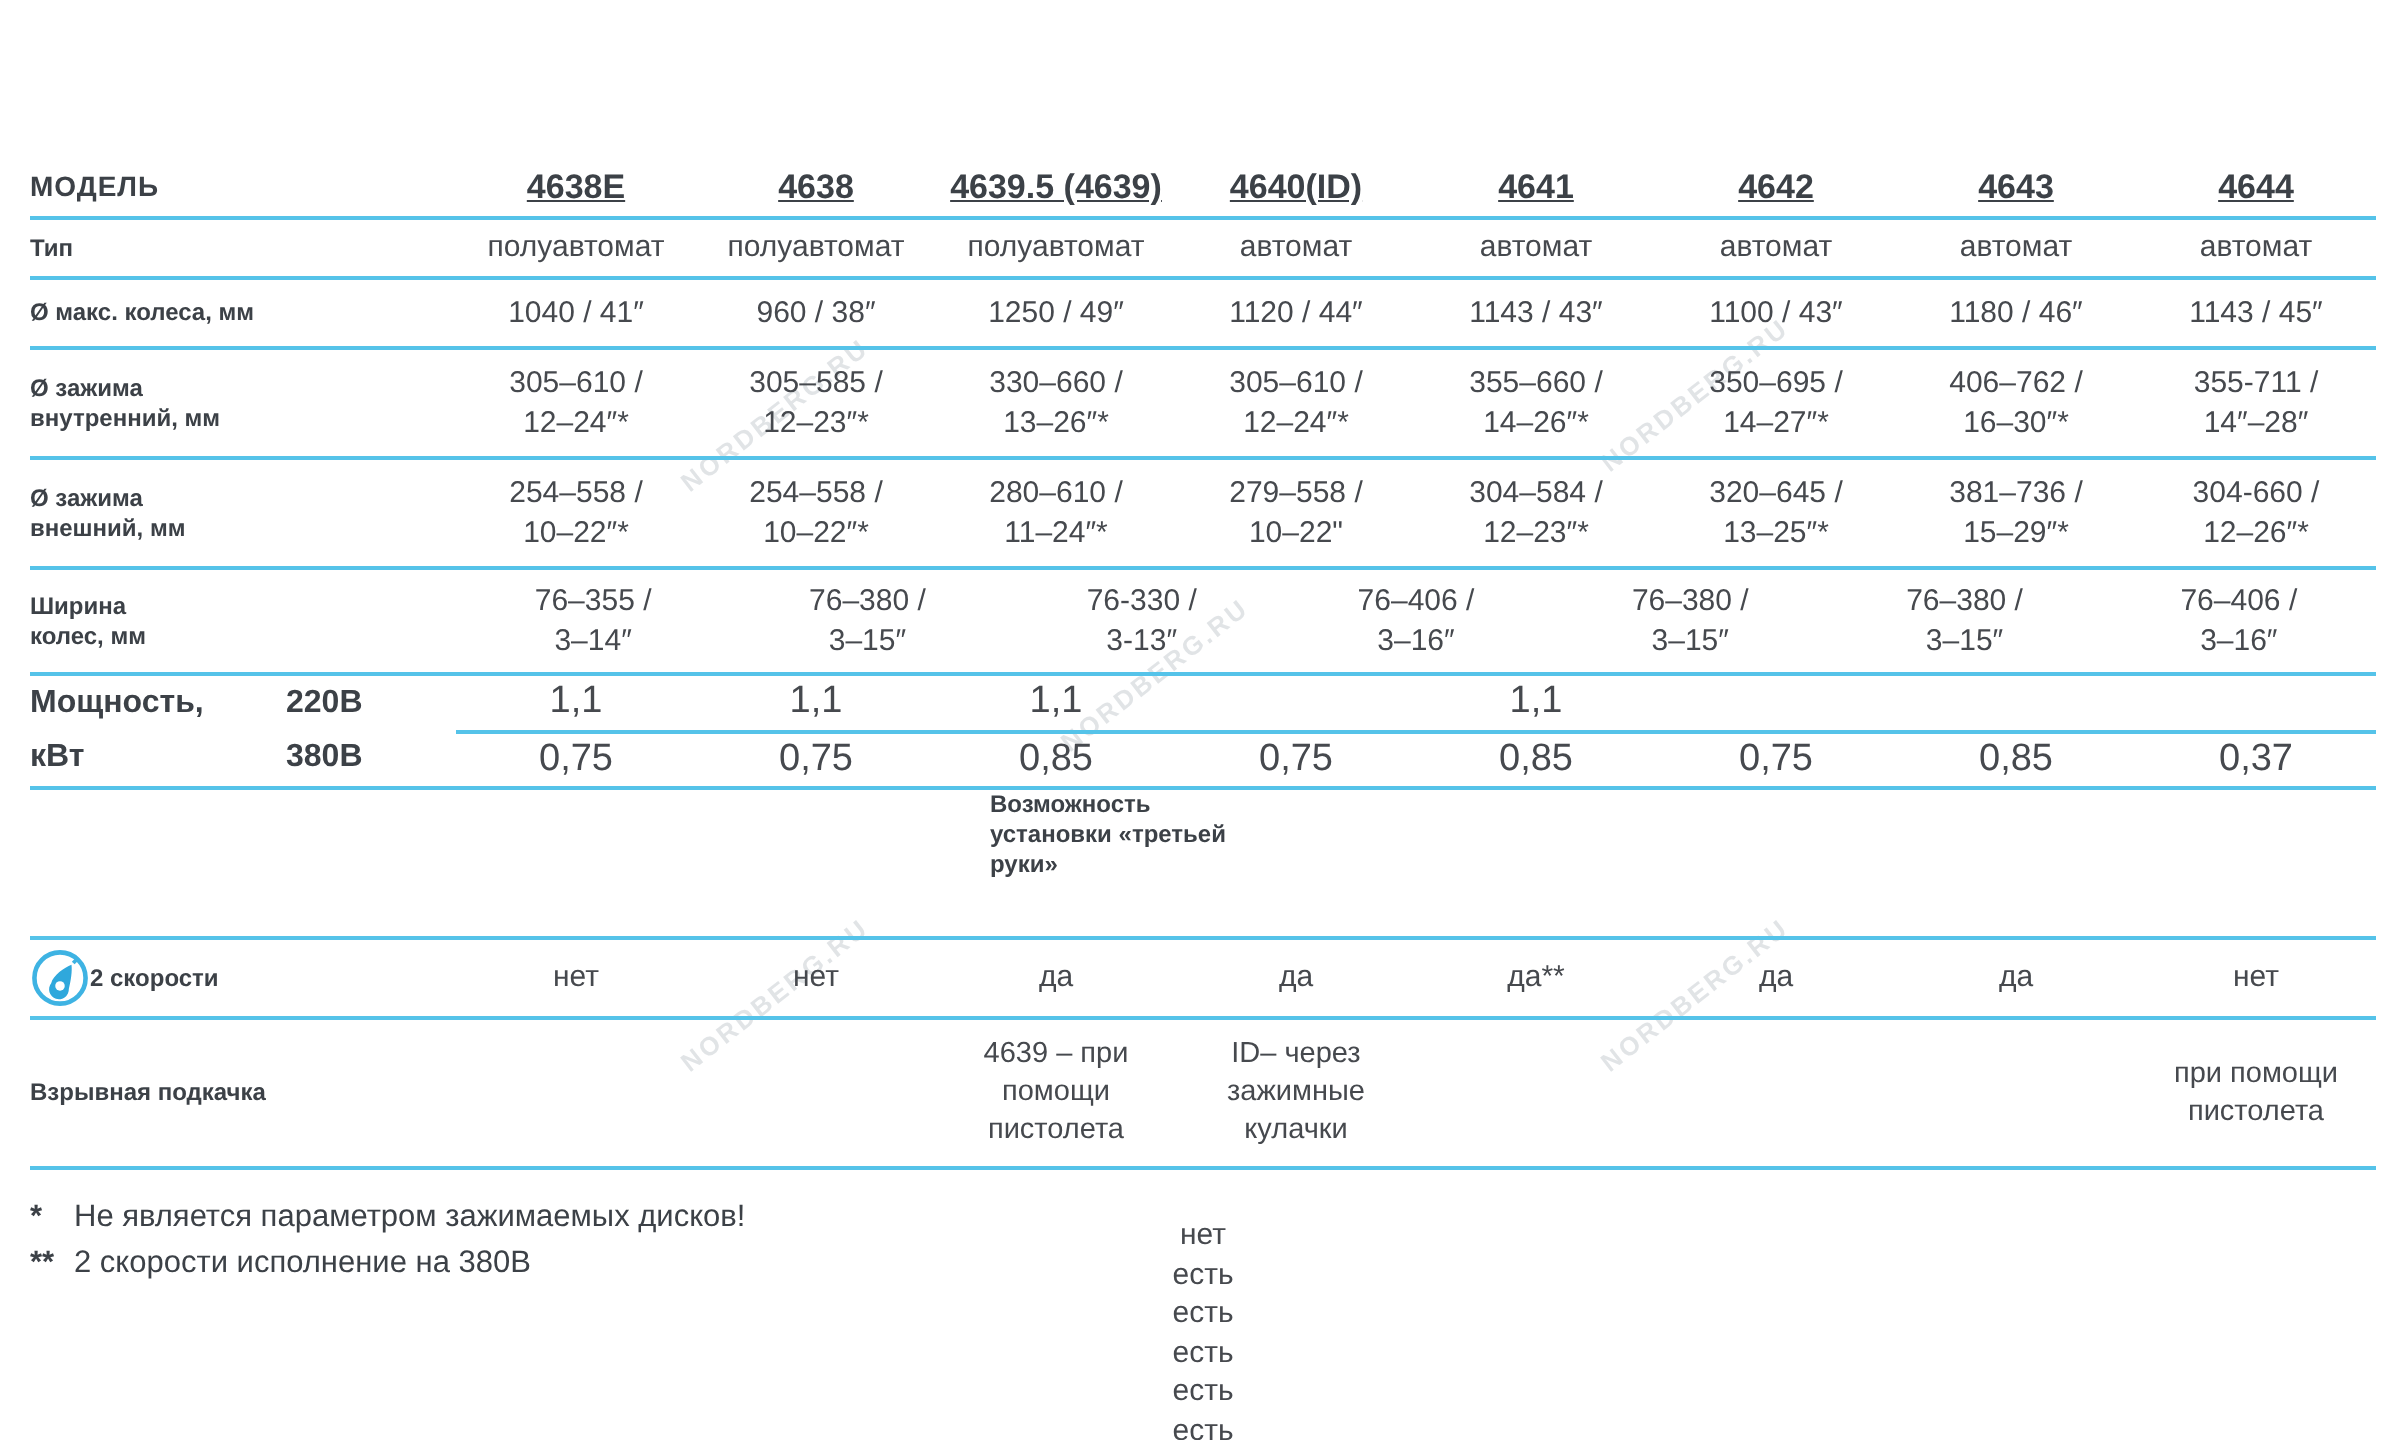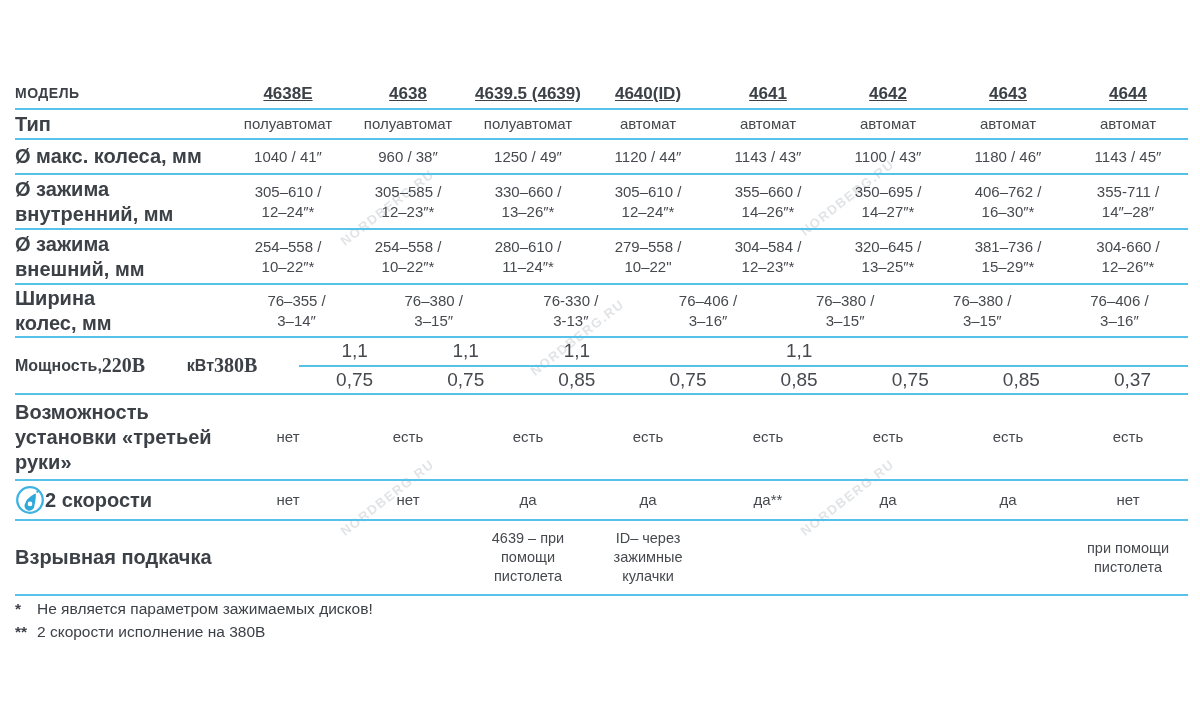--- a/index.html
+++ b/index.html
@@ -8,40 +8,40 @@
     --value:#46494e;
     --icon:#35aede;
   }
   html,body{margin:0;padding:0;}
   body{
     width:1200px;height:720px;position:relative;overflow:hidden;
     background:#ffffff;font-family:"Liberation Sans",sans-serif;
   }
   .spec-table{position:absolute;left:15px;top:80px;width:1173px;}
   .row{display:flex;align-items:center;border-bottom:2px solid var(--line);box-sizing:border-box;}
-  .label{flex:0 0 213px;width:213px;font-weight:bold;color:var(--label);font-size:20px;line-height:1.25;white-space:pre-line;}
+  .label{flex:0 0 213px;width:213px;font-weight:bold;color:var(--label);font-size:12px;line-height:1.25;white-space:pre-line;}
   .cell{flex:1;text-align:center;color:var(--value);font-size:15px;line-height:1.3;white-space:pre-line;}
   .r-model{height:30px;}
   .model-label{font-size:14px;letter-spacing:0.5px;}
   .model-cell{font-weight:bold;font-size:17px;color:var(--label);text-decoration:underline;}
   .r-tip{height:30px;}
   .r-wheel{height:35px;}
   .r-inner{height:55px;}
   .r-outer{height:55px;}
   .r-width{height:53px;}
-  .r-third{height:86px;}
+  .r-third{height:75px;flex-direction:column;}
   .r-speed{height:40px;}
   .r-pump{height:75px;}
   .r-pump .cell{font-size:14.5px;}
   
   .prow{display:flex;height:57px;border-bottom:2px solid var(--line);box-sizing:border-box;align-items:stretch;}
-  .plabel{flex:0 0 213px;display:flex;flex-direction:row;}
+  .plabel{flex:0 0 213px;display:flex;flex-direction:column;}
   .plrow{flex:1;display:flex;align-items:center;}
   .plmain{flex:1;font-weight:bold;color:var(--label);font-size:16px;}
-  .plvolt{flex:0 0 85px;font-weight:bold;color:var(--label);font-size:20px;text-align:left;font-family:Liberation Serif, serif;}
+  .plvolt{flex:0 0 85px;font-weight:bold;color:var(--label);font-size:16px;text-align:left;}
   .pvals{flex:1;display:flex;flex-direction:column;}
   .pvrow{flex:1;display:flex;align-items:center;box-sizing:border-box;}
   .pvrow.top{border-bottom:2px solid var(--line);}
   .pcell{flex:1;text-align:center;color:var(--value);font-size:19px;}
   
   .speed-label{display:flex;align-items:center;}
   .gauge-icon{width:30px;height:30px;flex:0 0 30px;}
   
   .footnotes{position:absolute;left:15px;top:597px;}
   .fnote{display:flex;font-size:15.5px;color:var(--label);line-height:1.5;}

